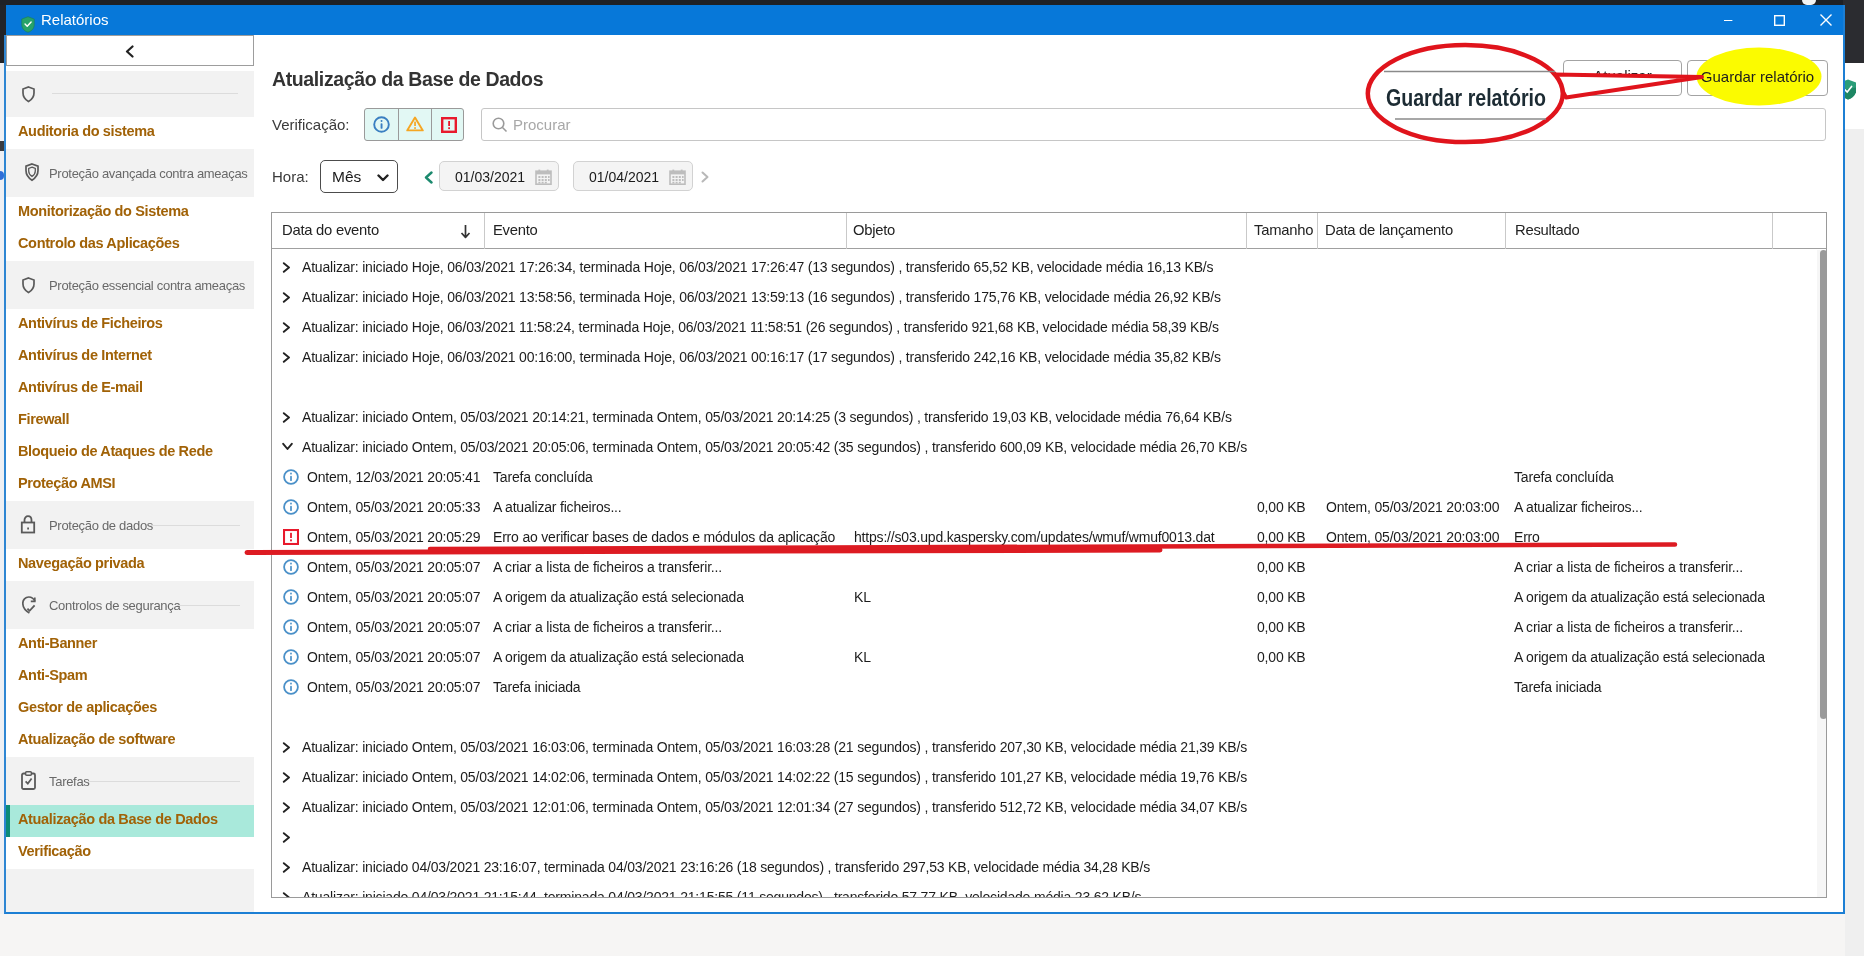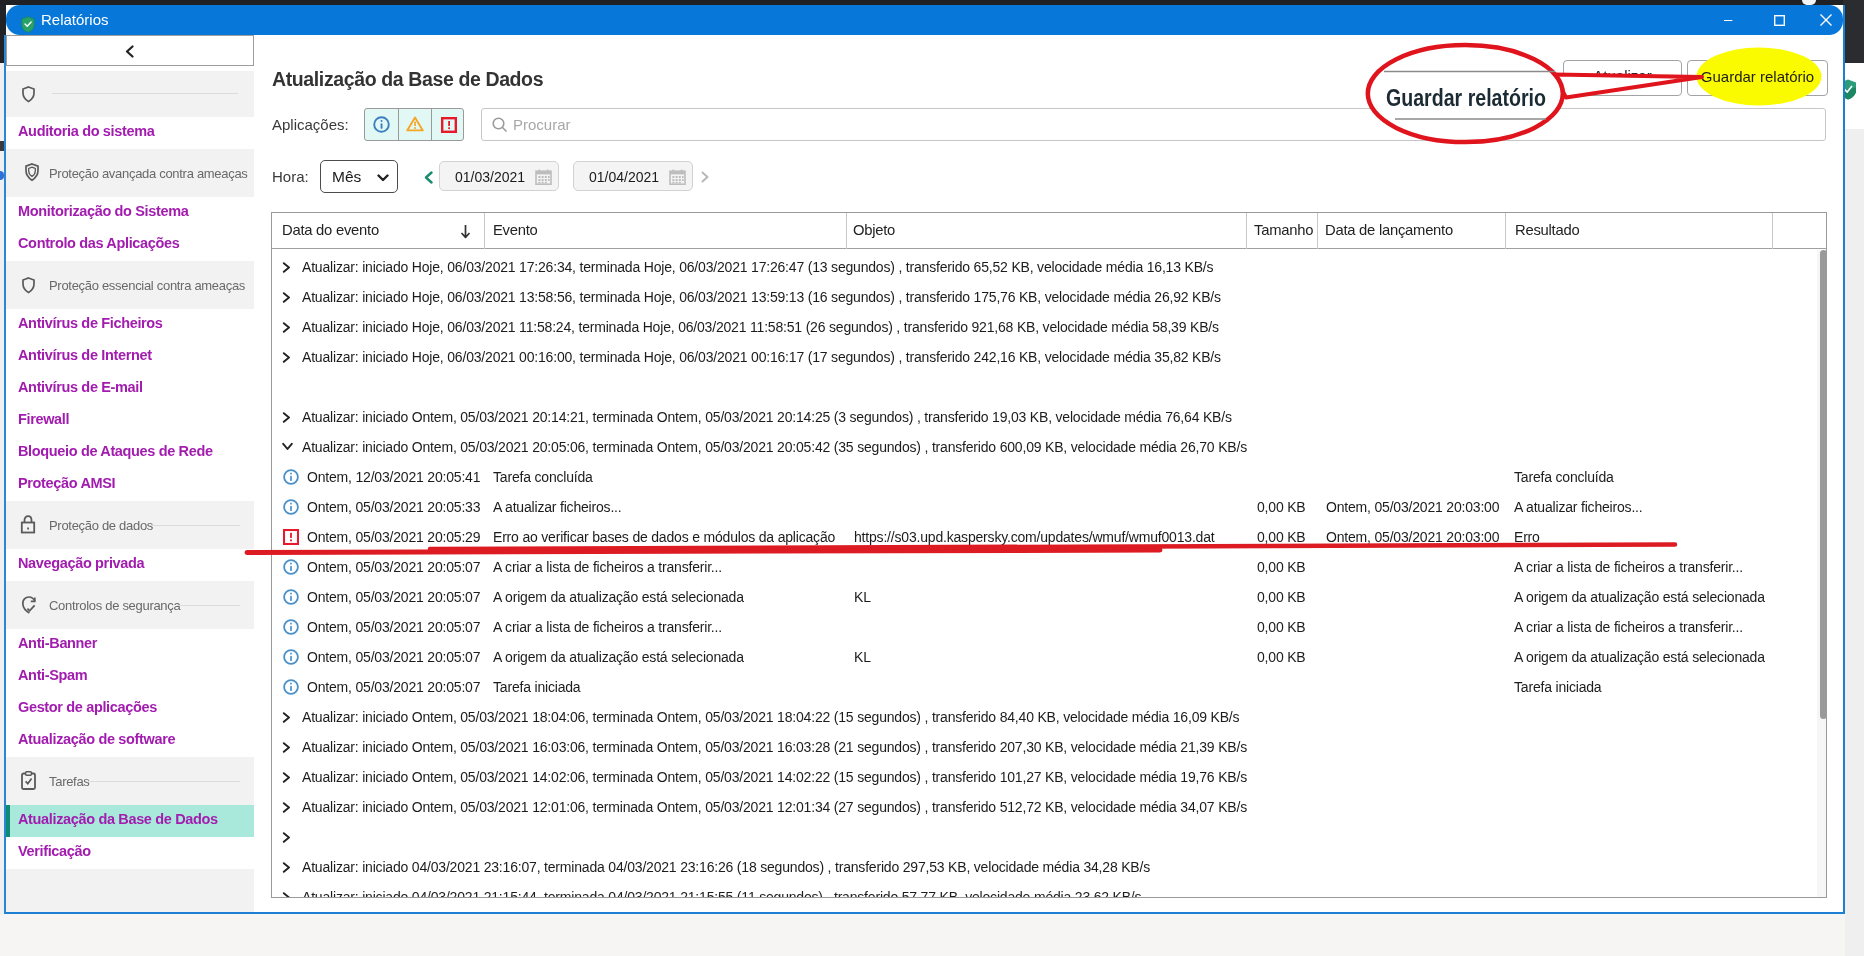--- a/index.html
+++ b/index.html
@@ -13,29 +13,29 @@
 #rightwhite { left:1845px; top:63px; width:19px; height:66px; background:#ffffff; }
 #rightgray { left:1845px; top:129px; width:19px; height:827px; background:#efefef; }
 #leftdark { left:0; top:5px; width:4px; height:58px; background:#222327; }
 #leftlight { left:0; top:63px; width:4px; height:851px; background:#eef0f4; }
 #whitearc { left:1802px; top:0px; width:14px; height:5px; background:#f4f4f4; border-radius:0 0 7px 7px; }
 
 
 #win { left:4px; top:5px; width:1841px; height:909px; background:#fff; border-left:2px solid #2e86d3; border-right:2px solid #1c7fd4; border-bottom:2px solid #1c7fd4; }
 
 
-#titlebar { left:0; top:0; width:100%; height:30px; background:#0778d9; color:#fff;border-radius:14px; }
+#titlebar { left:0; top:0; width:100%; height:30px; background:#0778d9; color:#fff; }
 #titlebar .tname { left:35px; top:6px; font-size:15px; color:#fff; }
 .wbtn { top:6px; color:#fff; font-size:15px; font-weight:400; }
 
 
 #sidebar { left:0; top:30px; width:248px; height:877px; background:#fff; }
 #backbox { left:0px; top:0px; width:248px; height:31px; background:#fff; border:1px solid #9d9d9d; }
 .gband { left:0; width:248px; background:#f2f2f2; }
-.sitem { left:12px; font-size:14.5px; font-weight:bold; color:#a21caf; letter-spacing:-0.35px; }
+.sitem { left:12px; font-size:14.5px; font-weight:bold; color:#a16207; letter-spacing:-0.35px; }
 .gtext { font-size:13px; color:#696969; white-space:nowrap; letter-spacing:-0.3px; }
 .gline { background:#dcdcdc; height:1px; }
 #selrow { left:0; top:770px; width:248px; height:32px; background:#a9e9db; }
 #selbar { left:0; top:770px; width:4px; height:32px; background:#0c8b77; }
 #sbbottom { left:0; top:834px; width:248px; height:43px; background:#f2f2f2; }
 
 
 #content { left:248px; top:30px; width:1589px; height:877px; background:#fff; }
 h1.title { position:absolute; left:18px; top:33px; font-size:19.5px; font-weight:bold; color:#333; letter-spacing:-0.38px;}
 .btn { border:1px solid #a3a3a3; border-radius:4px; background:#fff; font-size:15px; color:#222; text-align:center; }
@@ -168,21 +168,21 @@
     <div class="abs" id="selrow"></div>
     <div class="abs" id="selbar"></div>
     <div class="abs sitem" style="top:776px">Atualização da Base de Dados</div>
     <div class="abs sitem" style="top:808px">Verificação</div>
     <div class="abs" id="sbbottom"></div>
   </div>
   <div class="abs" id="content">
     <h1 class="title">Atualização da Base de Dados</h1>
     <div class="abs btn" id="btn-atualizar">Atualizar</div>
     <div class="abs btn" id="btn-guardar"></div>
-    <span class="abs lbl" style="left:18px;top:81px">Aplicações:</span>
+    <span class="abs lbl" style="left:18px;top:81px">Verificação:</span>
     <div class="abs" id="filtgrp">
       <div class="sep" style="left:33px"></div>
       <div class="sep" style="left:66px"></div>
       <svg class="abs" style="left:8px;top:7px" width="17" height="17" viewBox="0 0 17 17">
           <circle cx="8.5" cy="8.5" r="7.3" fill="none" stroke="#3a7fc1" stroke-width="1.9"></circle>
           <rect x="7.6" y="7.2" width="1.9" height="5.6" rx="0.9" fill="#3a7fc1"></rect>
           <rect x="7.6" y="3.9" width="1.9" height="2" rx="0.9" fill="#3a7fc1"></rect>
         </svg>
       <svg class="abs" style="left:41px;top:7px" width="18" height="16" viewBox="0 0 18 16">
           <path d="M9 1.6 L16.8 14.4 H1.2 Z" fill="none" stroke="#f5a623" stroke-width="1.9" stroke-linejoin="round"></path>
@@ -397,26 +397,20 @@
 <div class="trow drow" style="top:459.5px">
           <svg class="icon" width="16" height="16" viewBox="0 0 16 16">
             <circle cx="8" cy="8" r="6.9" fill="none" stroke="#4a90c8" stroke-width="1.8"></circle>
             <rect x="7.15" y="6.8" width="1.7" height="5.2" rx="0.85" fill="#4a90c8"></rect>
             <rect x="7.15" y="3.6" width="1.7" height="1.9" rx="0.85" fill="#4a90c8"></rect>
           </svg>
           <span class="c1">Ontem, 05/03/2021 20:05:07</span>
           <span class="c2">Tarefa iniciada</span>
           <span class="c6">Tarefa iniciada</span>
         </div>
-<div class="trow" style="top:489.5px">
-          <svg class="chev" width="9" height="11" viewBox="0 0 9 11">
-            <path d="M1.8 1.2 L7 5.5 L1.8 9.8" fill="none" stroke="#222" stroke-width="1.9" stroke-linecap="round" stroke-linejoin="round"></path>
-          </svg>
-          <span class="txt">Atualizar: iniciado Ontem, 05/03/2021 18:04:06, terminada Ontem, 05/03/2021 18:04:22 (15 segundos) , transferido 84,40 KB, velocidade média 16,09 KB/s</span>
-        </div>
 <div class="trow" style="top:519.5px">
           <svg class="chev" width="9" height="11" viewBox="0 0 9 11">
             <path d="M1.8 1.2 L7 5.5 L1.8 9.8" fill="none" stroke="#222" stroke-width="1.9" stroke-linecap="round" stroke-linejoin="round"></path>
           </svg>
           <span class="txt">Atualizar: iniciado Ontem, 05/03/2021 16:03:06, terminada Ontem, 05/03/2021 16:03:28 (21 segundos) , transferido 207,30 KB, velocidade média 21,39 KB/s</span>
         </div>
 <div class="trow" style="top:549.5px">
           <svg class="chev" width="9" height="11" viewBox="0 0 9 11">
             <path d="M1.8 1.2 L7 5.5 L1.8 9.8" fill="none" stroke="#222" stroke-width="1.9" stroke-linecap="round" stroke-linejoin="round"></path>
           </svg>

